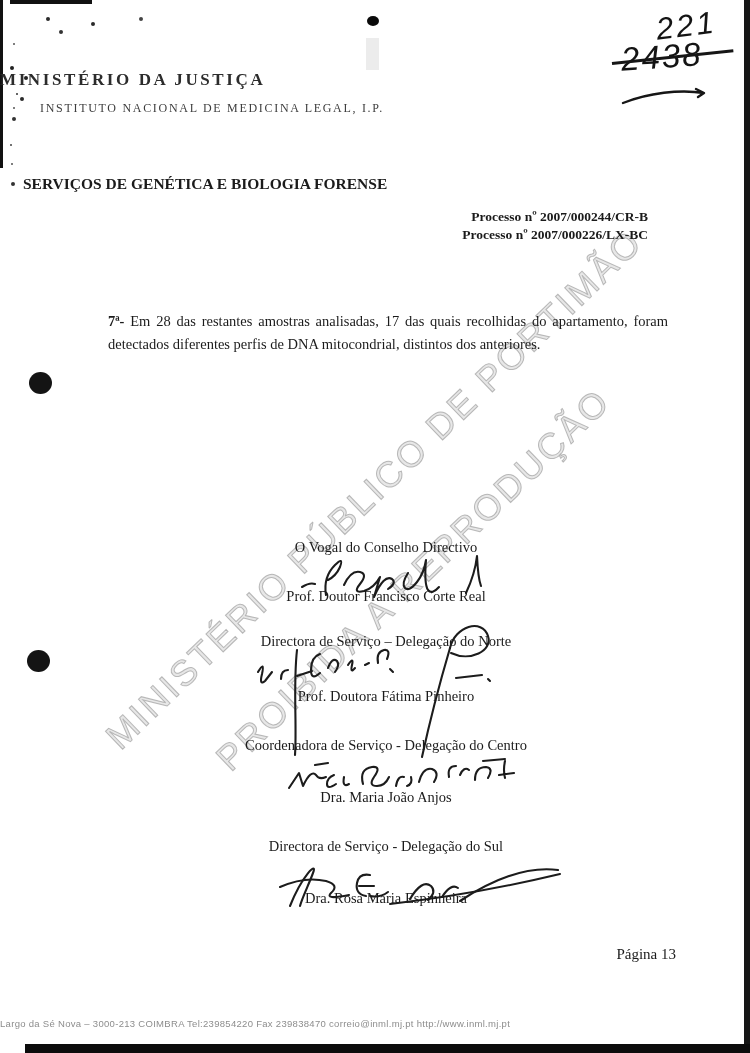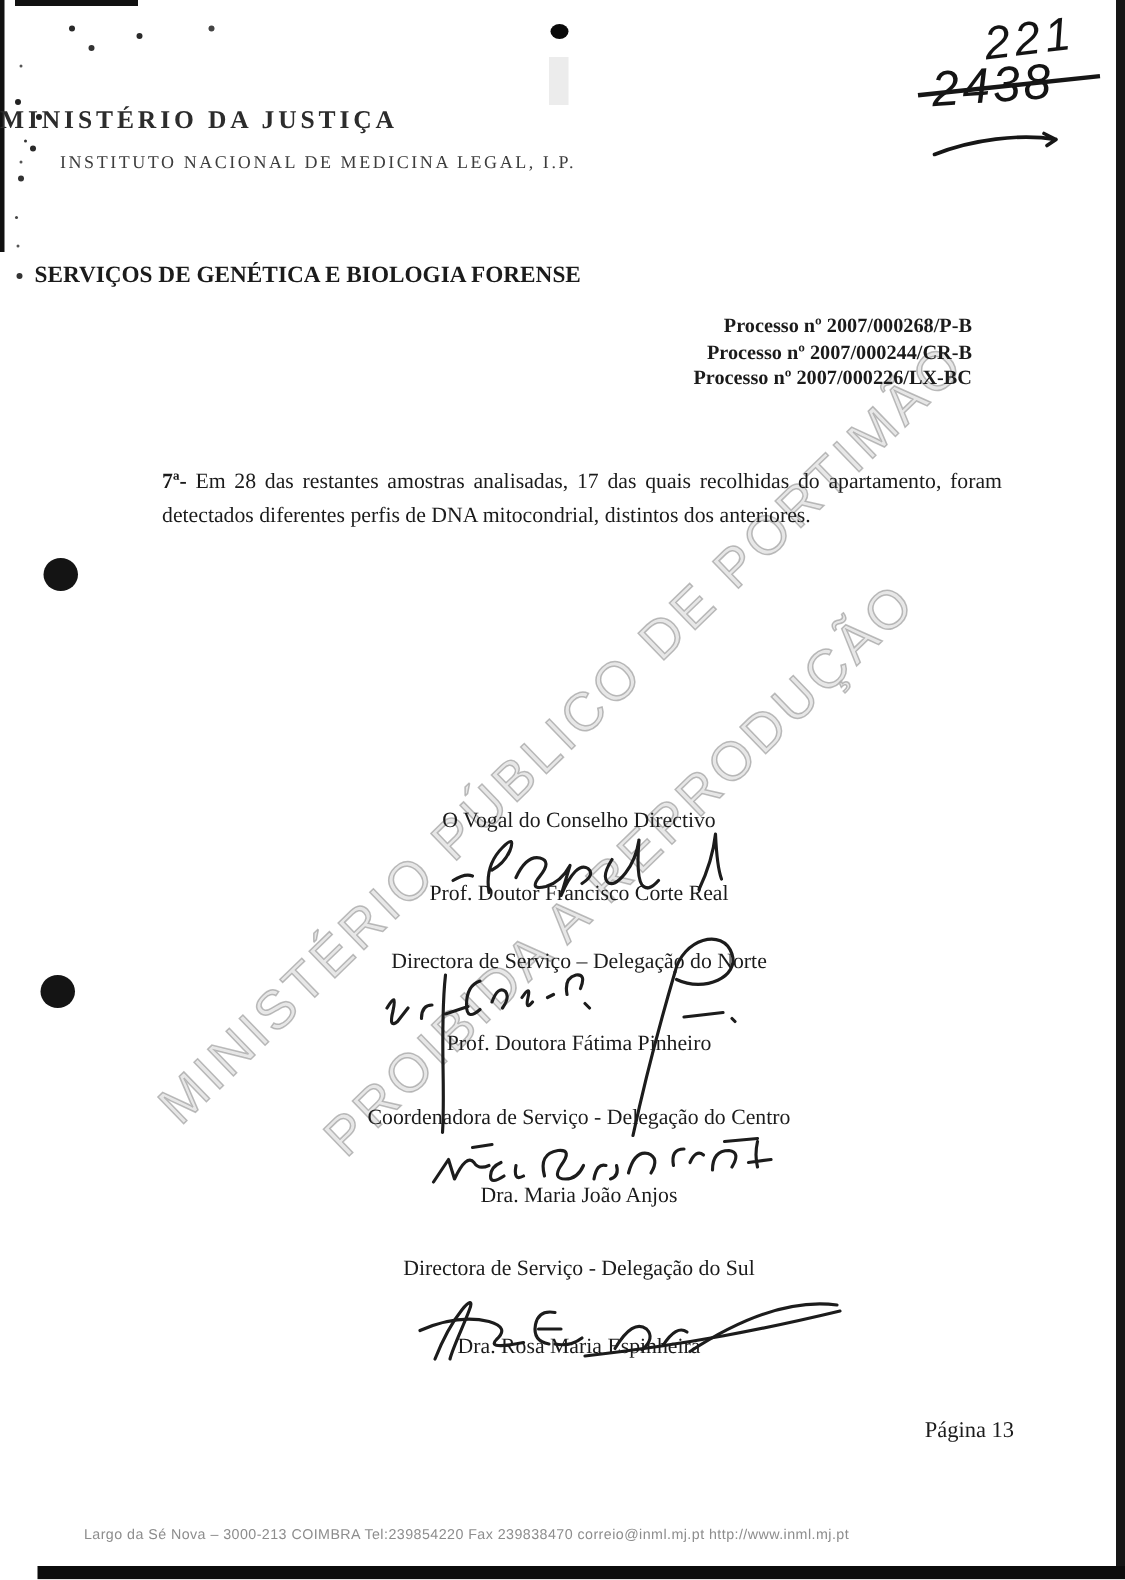--- a/index.html
+++ b/index.html
@@ -46,21 +46,21 @@
   .body-par{position:absolute;left:104px;width:560px;margin:4px;font-size:14.5px;line-height:22.5px;
     text-align:justify;}
   .par7{top:306px;}
   .par8{top:370px;}
   .dateline{position:absolute;left:104px;top:466px;font-size:14.5px;white-space:nowrap;}
   .sig-label{position:absolute;left:0;width:750px;text-align:center;font-size:14.5px;
     transform:translateX(11px);white-space:nowrap;}
   .sig-svg{position:absolute;}
   .sig-svg path{fill:none;stroke:#1c1c1c;stroke-width:2.1;stroke-linecap:round;stroke-linejoin:round;}
   .page-number{position:absolute;right:74px;top:946px;font-size:15px;}
-  .footer-line{position:absolute;left:0;width:622px;top:1018px;text-align:center;font-size:9.5px;
+  .footer-line{position:absolute;left:0;width:622px;top:1018px;text-align:left;font-size:9.5px;
     color:#8d8d8d;letter-spacing:.3px;font-family:"Liberation Sans", sans-serif;white-space:nowrap;}
 </style>
 </head>
 <body>
 
 <div class="page">
 
   <div class="left-edge-line"></div>
   <div class="top-left-mark"></div>
   <div class="right-edge-bar"></div>
@@ -82,21 +82,20 @@
   <svg class="hw-swoosh" width="95" height="22" viewBox="0 0 95 22">
     <path d="M3,17 C28,7 60,3 84,7 l-8,-4 M84,7 l-6,4" fill="none" stroke="#161616" stroke-width="2.4" stroke-linecap="round"></path>
   </svg>
 
   <div class="centered ministry">MINISTÉRIO DA JUSTIÇA</div>
   <div class="centered institute">INSTITUTO NACIONAL DE MEDICINA LEGAL, I.P.</div>
 
   <div class="centered doc-title">SERVIÇOS DE GENÉTICA E BIOLOGIA FORENSE</div>
 
   <div class="processos">
-    <div>Processo nº 2007/000268/P-B</div>
     <div>Processo nº 2007/000244/CR-B</div>
     <div>Processo nº 2007/000226/LX-BC</div>
   </div>
 
   <p class="body-par par7"><b>7ª-</b><span> Em 28 das restantes amostras analisadas, 17 das quais recolhidas do apartamento, foram detectados diferentes perfis de DNA mitocondrial, distintos dos anteriores.</span></p>
 
 
   <div class="sig-label" style="top:539px">O Vogal do Conselho Directivo</div>
   <svg class="sig-svg" style="left:298px;top:551px" width="195" height="52" viewBox="0 0 195 52">
     <path d="M4,36 q8,-5 13,-3"></path>

